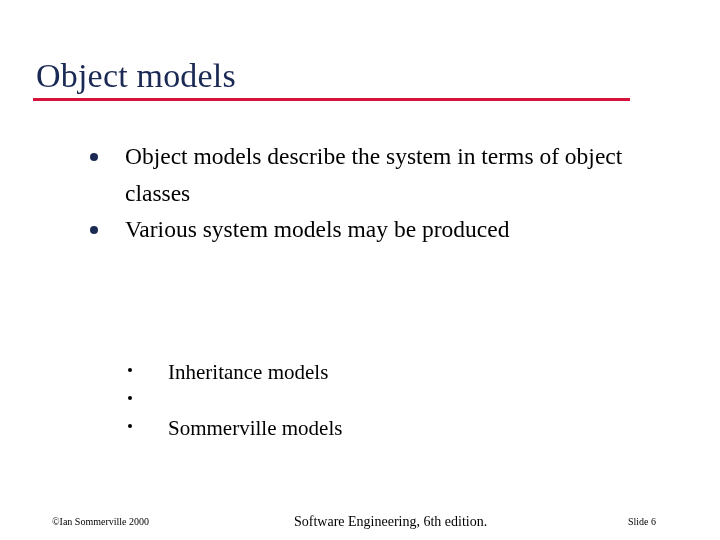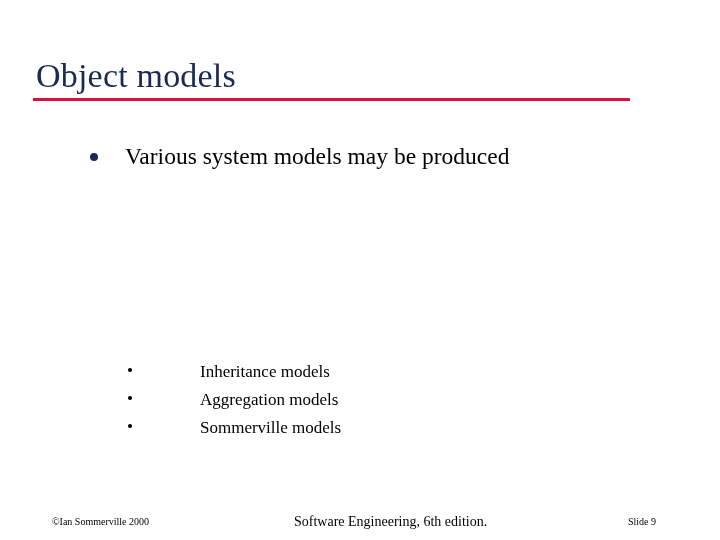--- a/index.html
+++ b/index.html
@@ -89,25 +89,24 @@
     position: absolute;
     left: 3px;
     top: 10px;
     width: 4px;
     height: 4px;
     border-radius: 50%;
     background: #000000;
   }
   .sub-text {
     display: block;
-    font-size: 17px;
+    font-size: 21px;
     line-height: 28px;
     color: #000000;
     white-space: nowrap;
-    margin-left: 32px;
   }
 
   
   .footer {
     position: absolute;
     left: 0;
     top: 515px;
     width: 720px;
     height: 16px;
   }
@@ -143,47 +142,50 @@
 </head>
 <body>
 
 <div class="slide">
 
   <div class="title">Object models</div>
   <div class="title-rule"></div>
 
   <div class="body-list">
 
+    <div class="bullet-row">
+      <span class="bullet-dot"></span>
+      <span class="bullet-text">Object models describe the system in terms of object classes</span>
+    </div>
 
 
     <div class="bullet-row">
       <span class="bullet-dot"></span>
       <span class="bullet-text">Various system models may be produced</span>
     </div>
 
   </div>
 
   <div class="sub-list">
 
     <div class="sub-row">
       <span class="sub-dot"></span>
       <span class="sub-text">Inheritance models</span>
     </div>
 
     <div class="sub-row">
       <span class="sub-dot"></span>
-      <span class="sub-text">Aggregation models</span>
     </div>
 
     <div class="sub-row">
       <span class="sub-dot"></span>
       <span class="sub-text">Sommerville models</span>
     </div>
 
   </div>
 
   <div class="footer">
     <span class="footer-left">©Ian Sommerville 2000</span>
     <span class="footer-center">Software Engineering, 6th edition.</span>
-    <span class="footer-right">Slide 9</span>
+    <span class="footer-right">Slide 6</span>
   </div>
 
 </div>
 
 </body></html>

